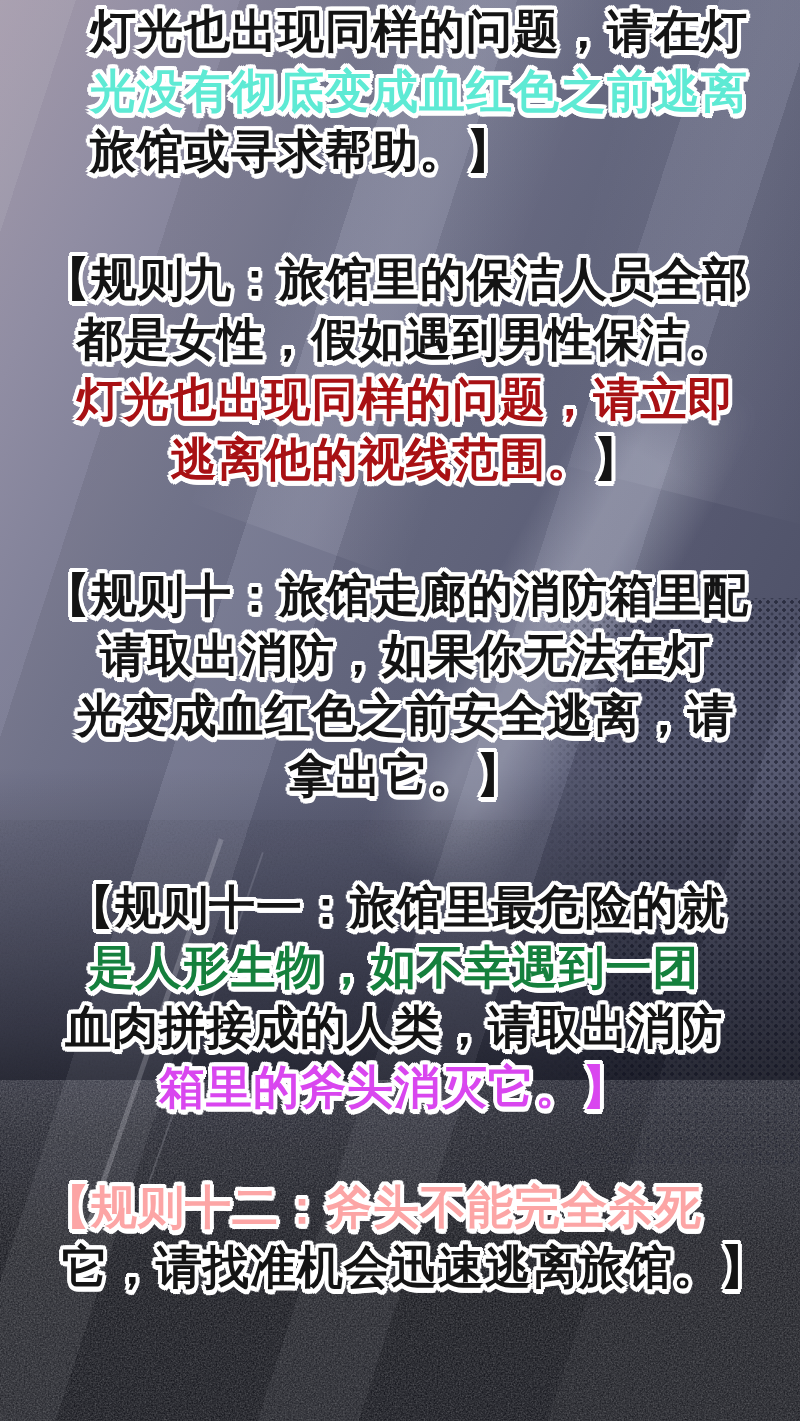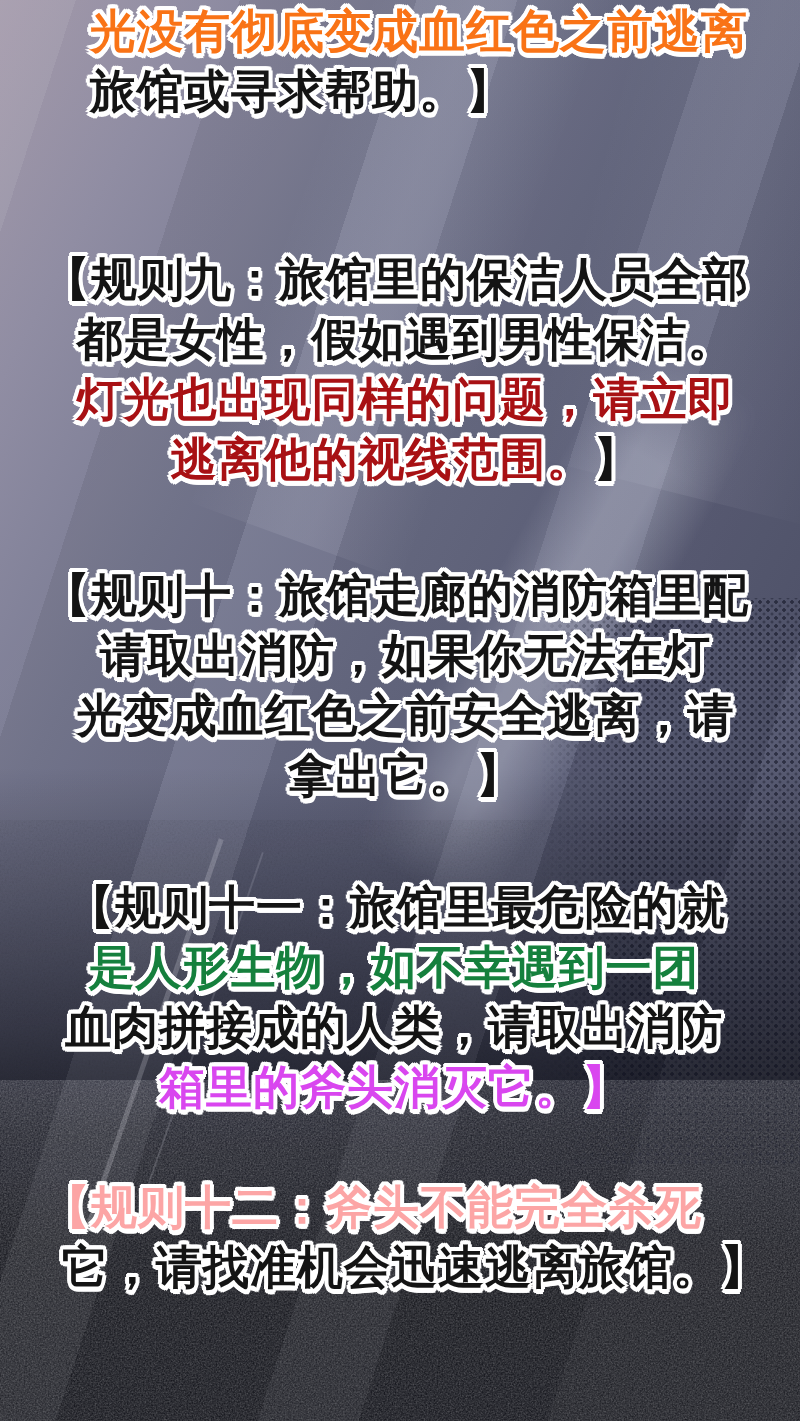--- a/index.html
+++ b/index.html
@@ -113,21 +113,22 @@
 
   <svg class="grain grain-bottom" width="800" height="341" viewBox="0 0 800 341" aria-hidden="true">
     <filter id="noiseBottom" x="0" y="0" width="100%" height="100%">
       <feTurbulence type="fractalNoise" baseFrequency="0.62" numOctaves="3" stitchTiles="stitch"></feTurbulence>
       <feColorMatrix type="saturate" values="0"></feColorMatrix>
     </filter>
     <rect width="800" height="341" fill="#555a6a" filter="url(#noiseBottom)"></rect>
   </svg>
 
   <div class="text-block block-0">
-      <div class="line"><span style="color: #f97316;">光没有彻底变成血红色之前逃离</span></div>
+      <div class="line"><span style="color: rgb(20, 20, 20);">灯光也出现同样的问题，请在灯</span></div>
+      <div class="line"><span style="color: #5eead4;">光没有彻底变成血红色之前逃离</span></div>
       <div class="line"><span style="color: rgb(20, 20, 20);">旅馆或寻求帮助。】</span></div>
     </div>
   <div class="text-block block-1">
       <div class="line"><span style="color: rgb(20, 20, 20);">【规则九：旅馆里的保洁人员全部</span></div>
       <div class="line cont"><span style="color: rgb(20, 20, 20);">都是女性，假如遇到男性保洁。</span></div>
       <div class="line cont"><span style="color: rgb(168, 17, 20);">灯光也出现同样的问题，请立即</span></div>
       <div class="line cont"><span style="color: rgb(168, 17, 20);">逃离他的视线范围。</span><span style="color: rgb(20, 20, 20);">】</span></div>
     </div>
   <div class="text-block block-2">
       <div class="line"><span style="color: rgb(20, 20, 20);">【规则十：旅馆走廊的消防箱里配</span></div>

